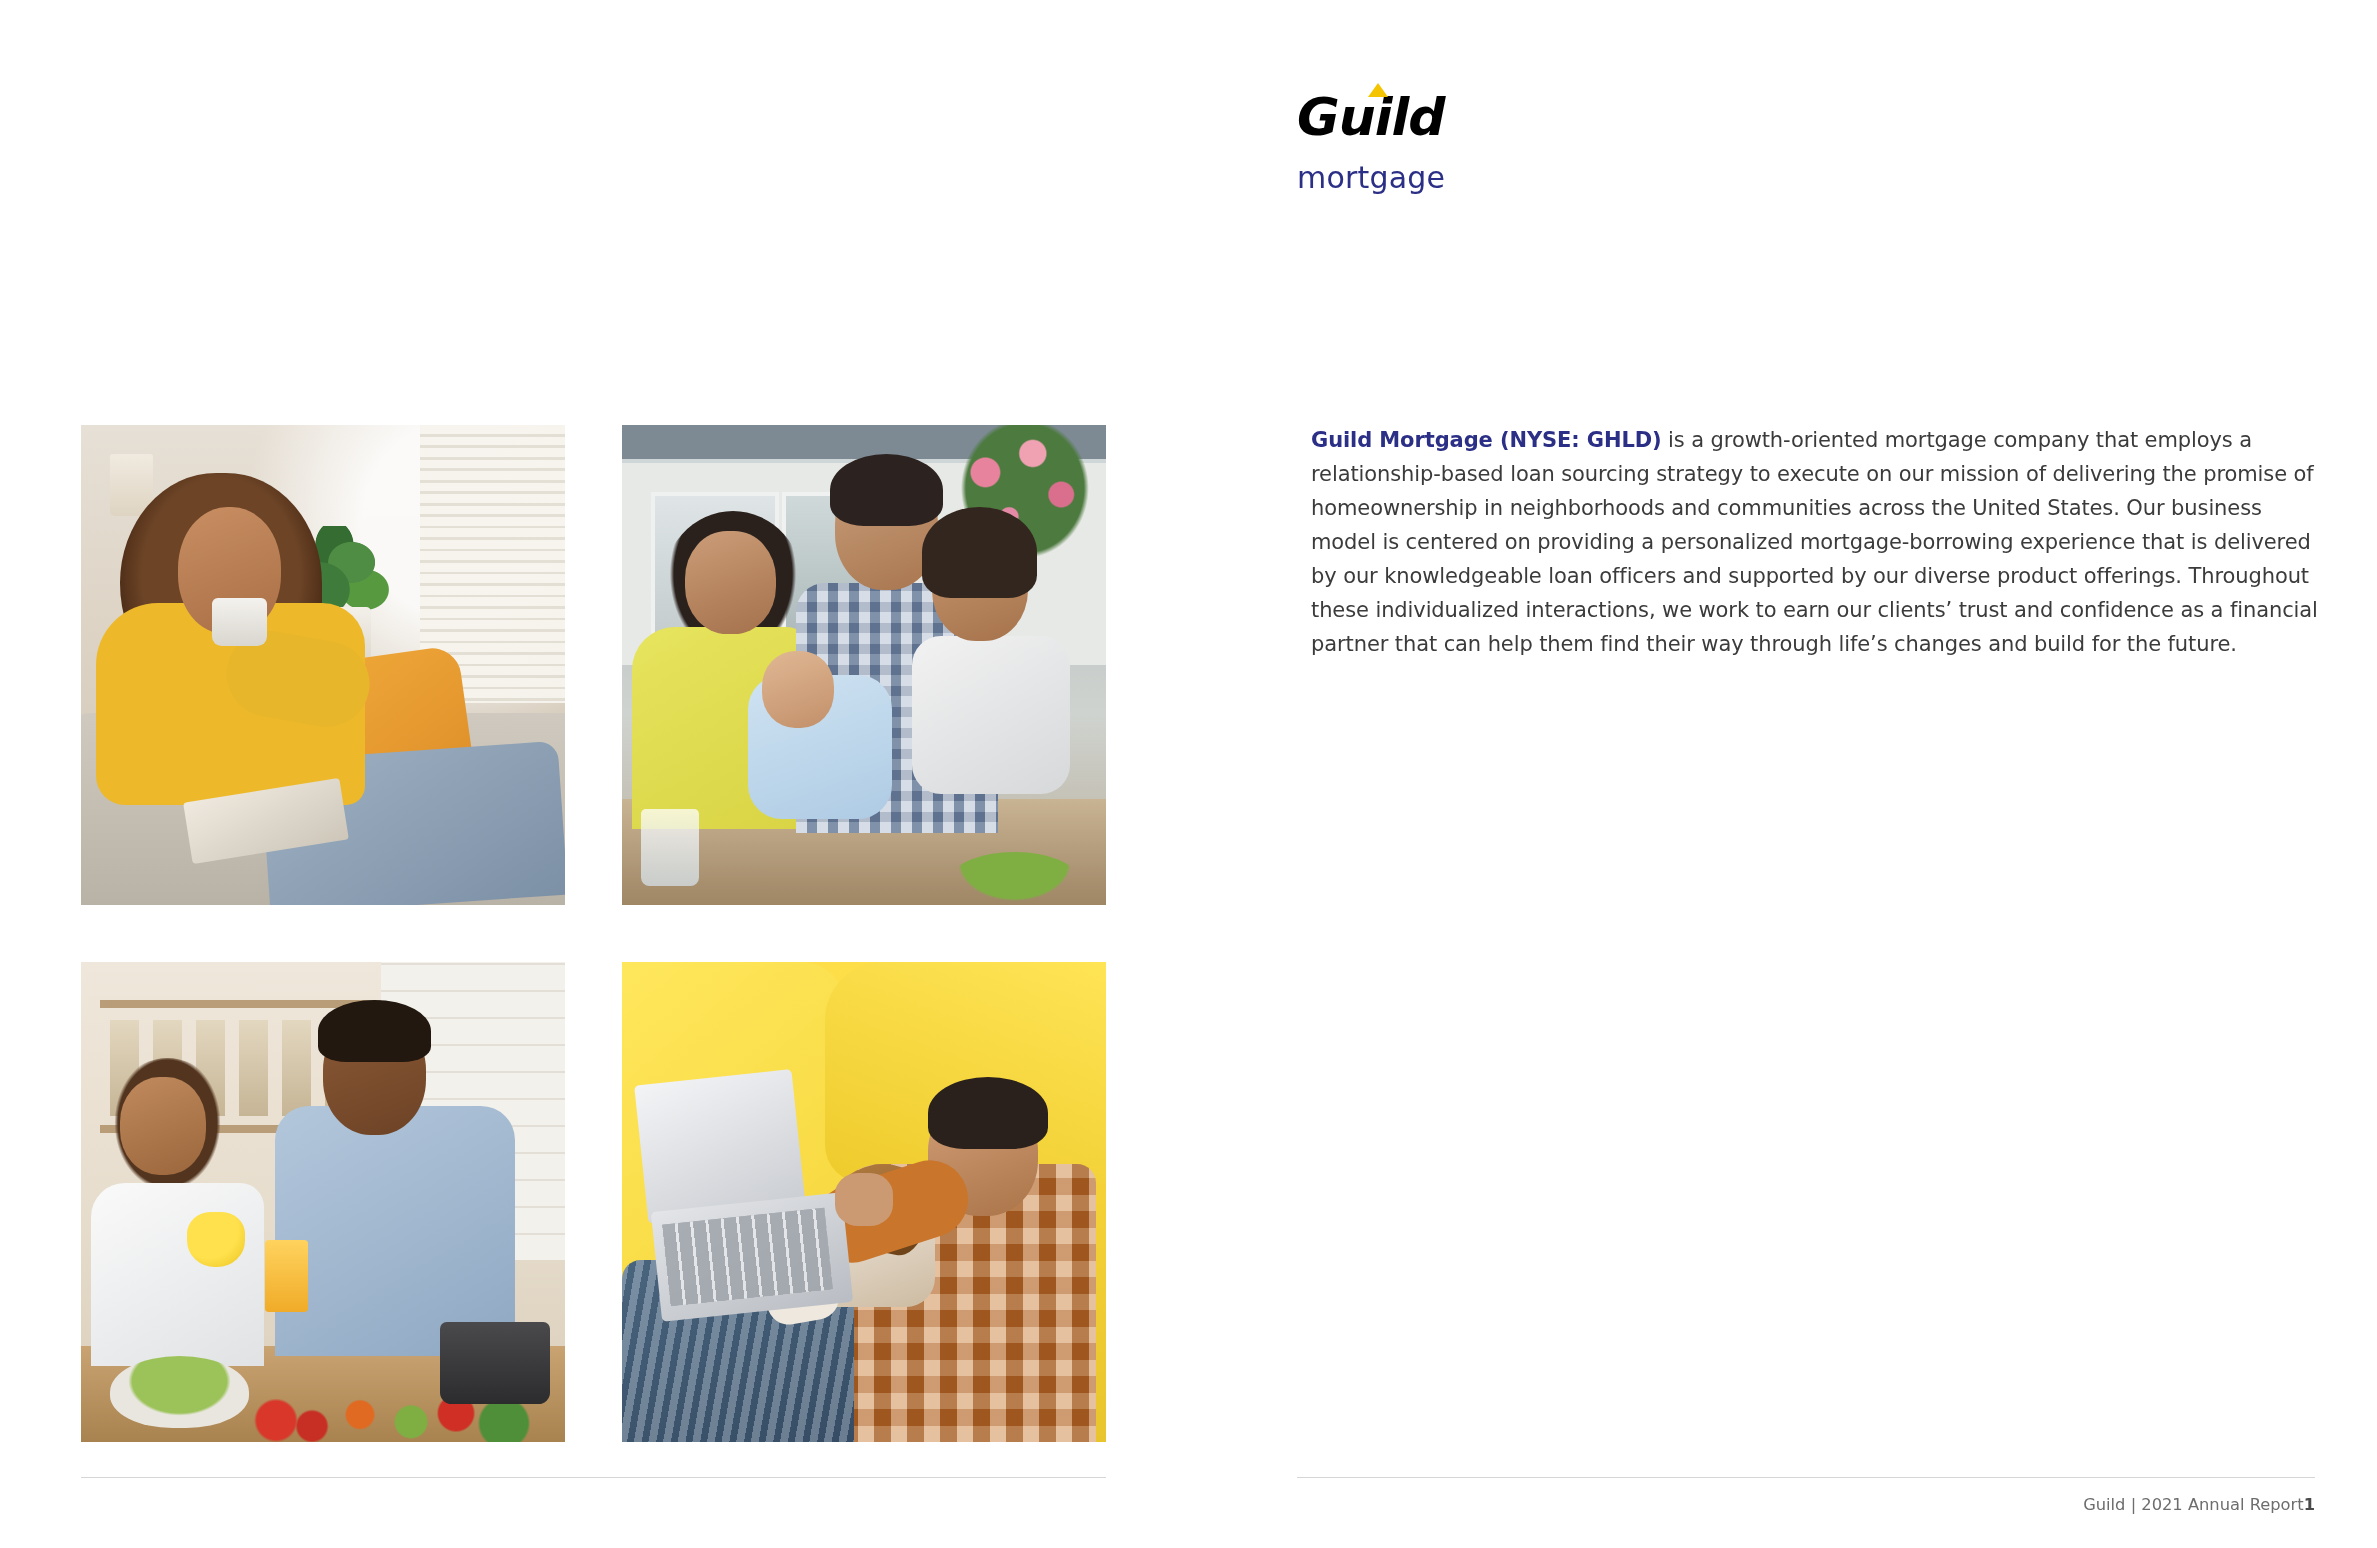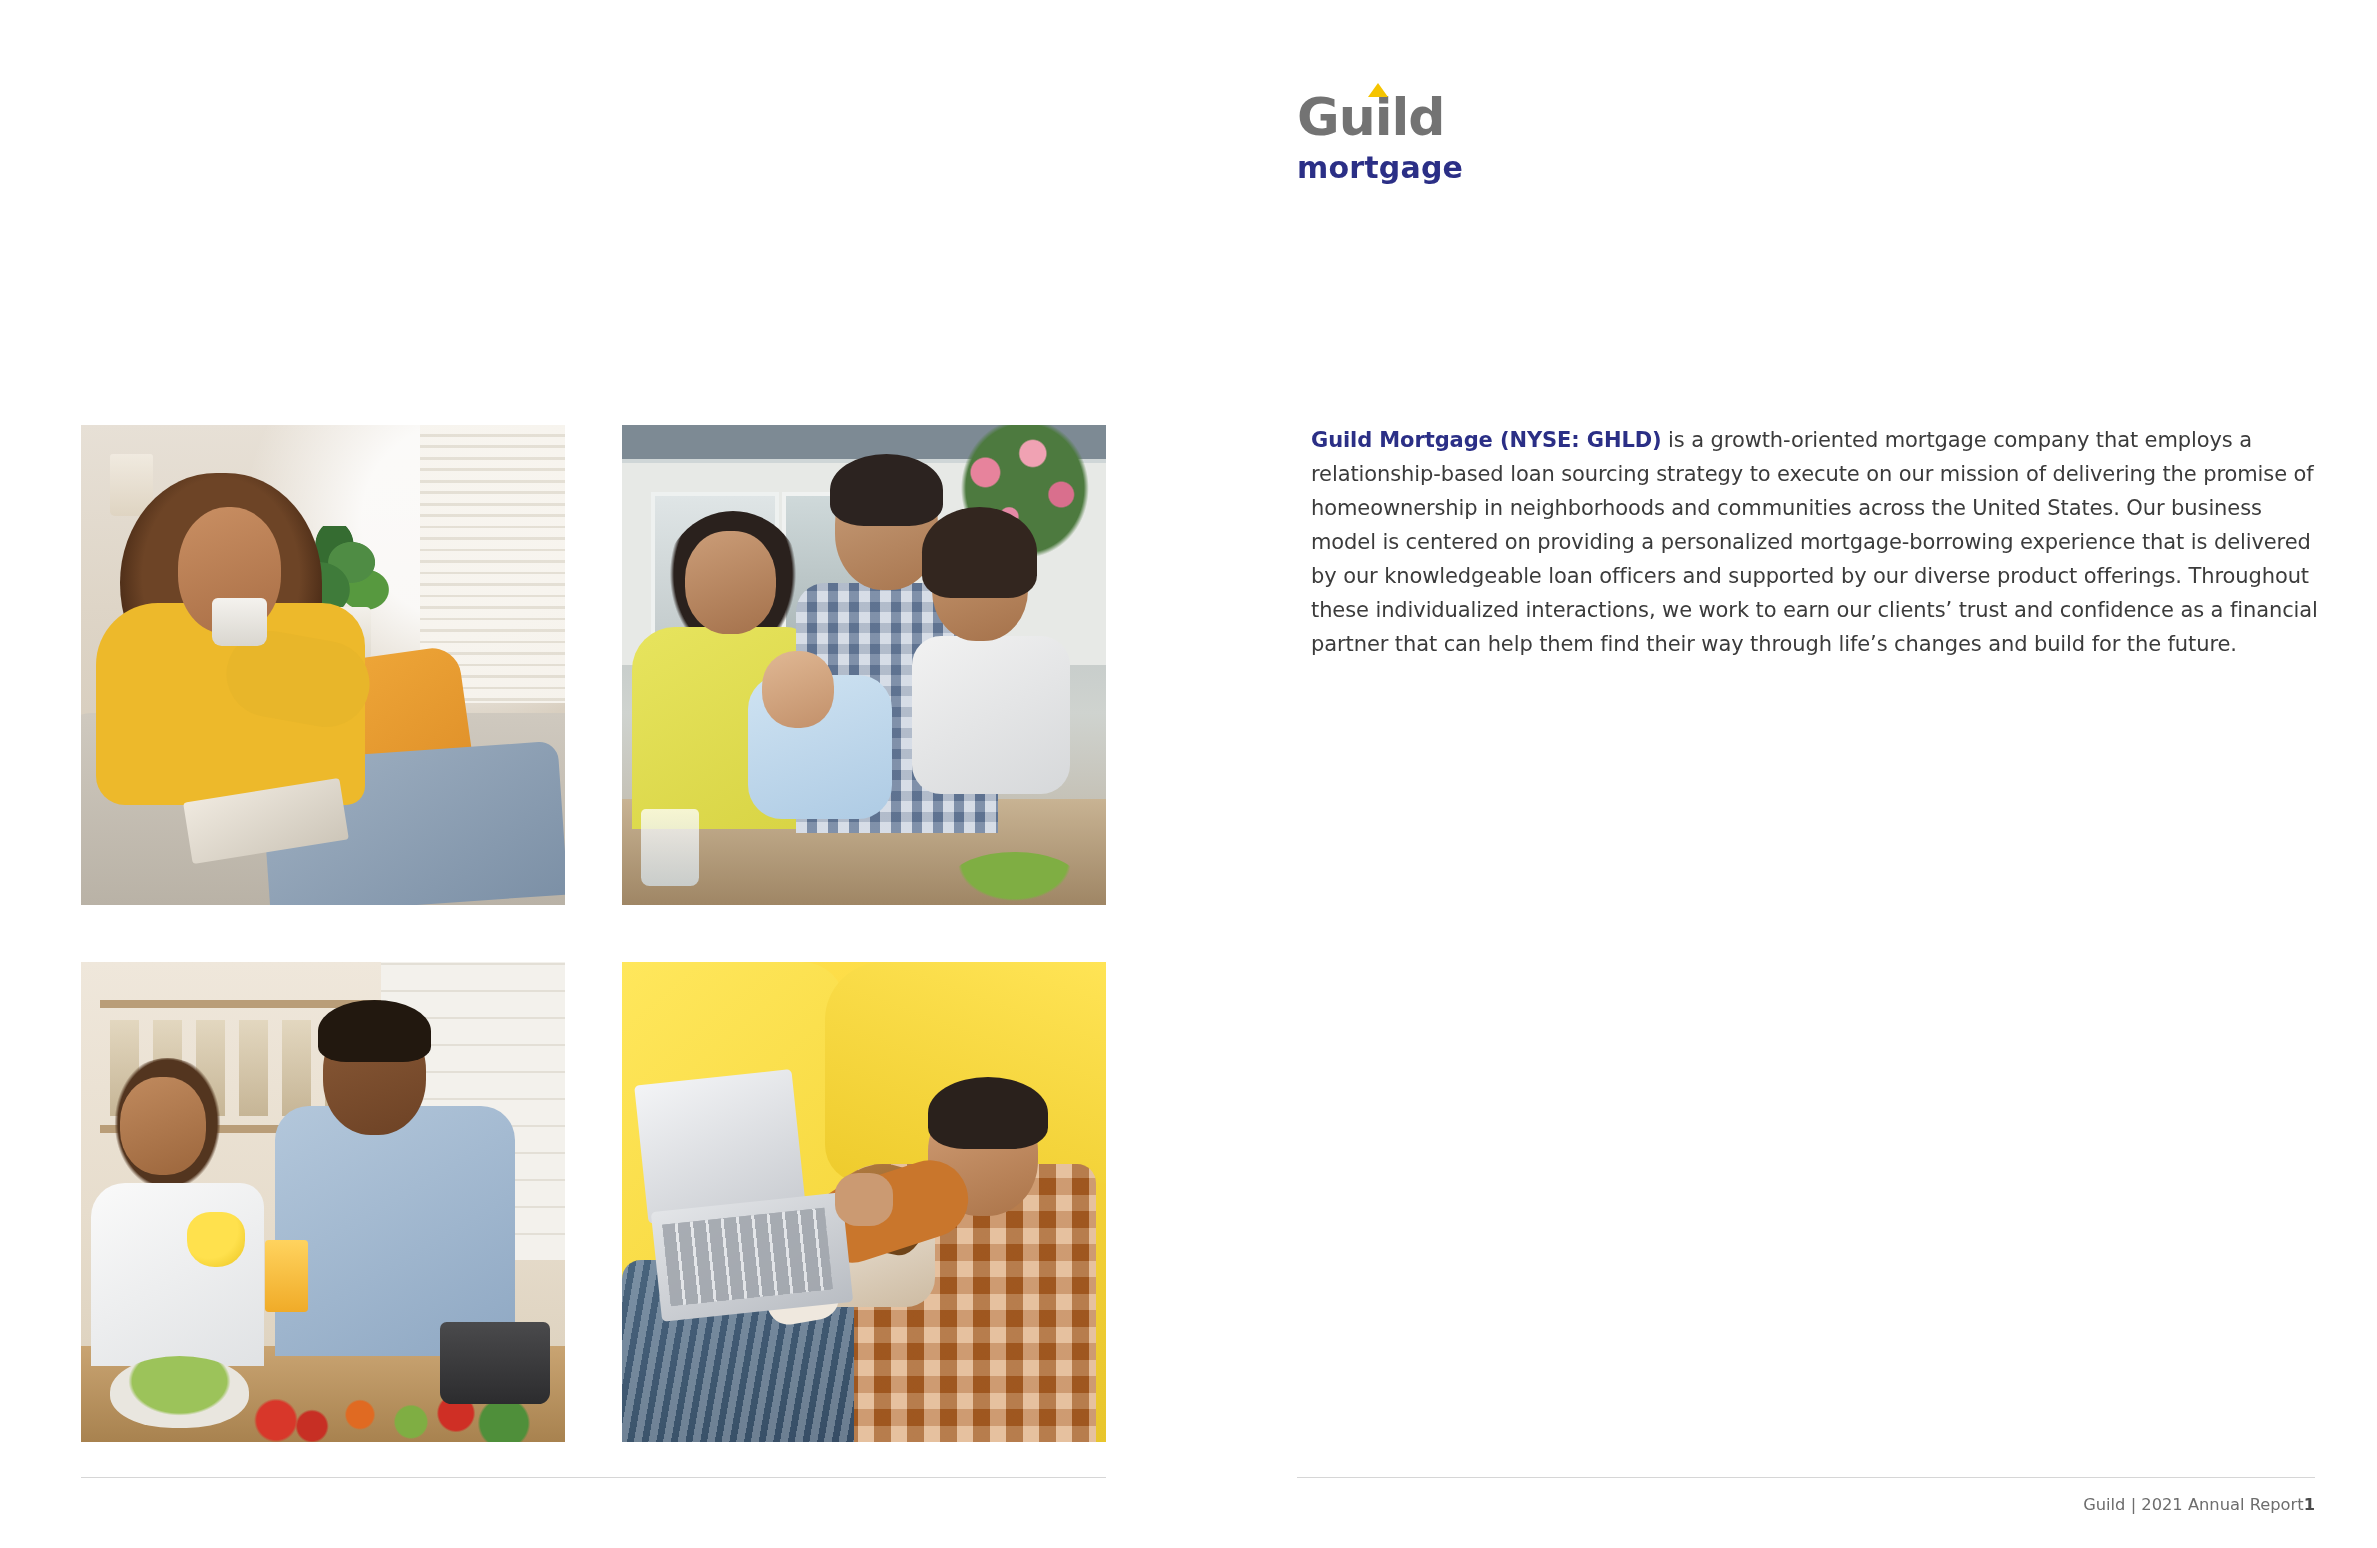--- a/index.html
+++ b/index.html
@@ -413,39 +413,40 @@
     user-select: none;
   }
   .logo .word {
     font-family: "DejaVu Sans", sans-serif;
     font-weight: 700;
     font-size: 52px;
     letter-spacing: -1px;
     line-height: 1;
     position: relative;
     display: inline-block;
-    color: #737373;
+    color: #000000;
+    font-style: italic;
   }
   .logo .roof {
     position: absolute;
     left: 71px;
     top: -7.7px;
     width: 0;
     height: 0;
     border-left: 10.6px solid transparent;
     border-right: 10.6px solid transparent;
     border-bottom: 14.4px solid #f5c400;
   }
   .logo .sub {
     font-family: "DejaVu Sans", sans-serif;
-    font-weight: 700;
+    font-weight: 400;
     font-size: 30px;
     letter-spacing: 0.2px;
     color: #2b2f86;
-    margin-top: 7px;
+    margin-top: 17px;
   }
 
   .body-copy {
     position: absolute;
     left: 1311px;
     top: 423px;
     width: 1018px;
     font-family: "DejaVu Sans", sans-serif;
     font-size: 21px;
     line-height: 1.62;

